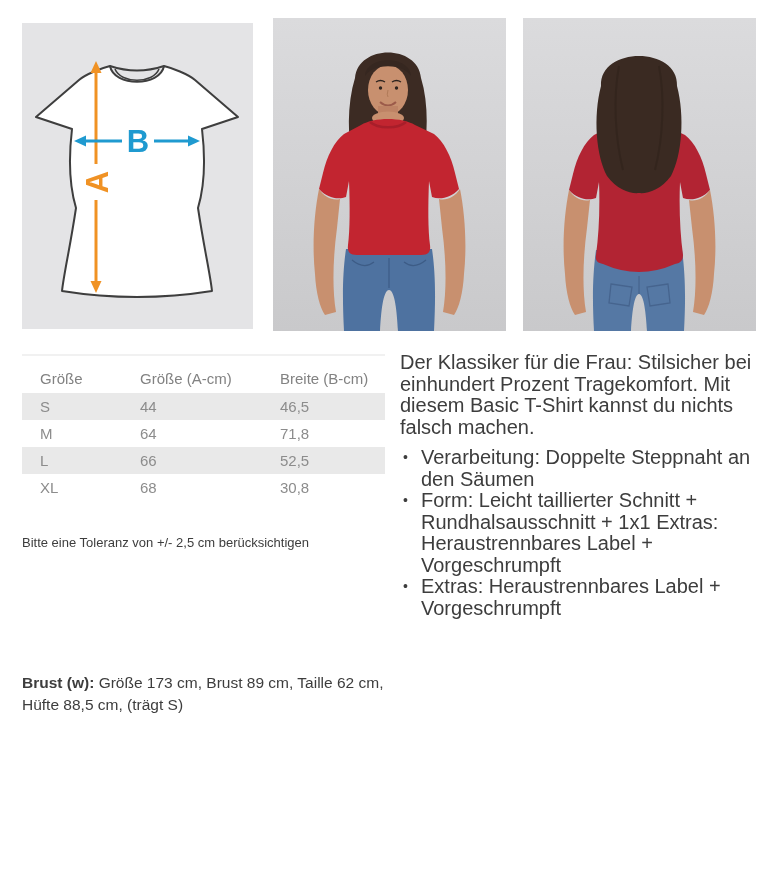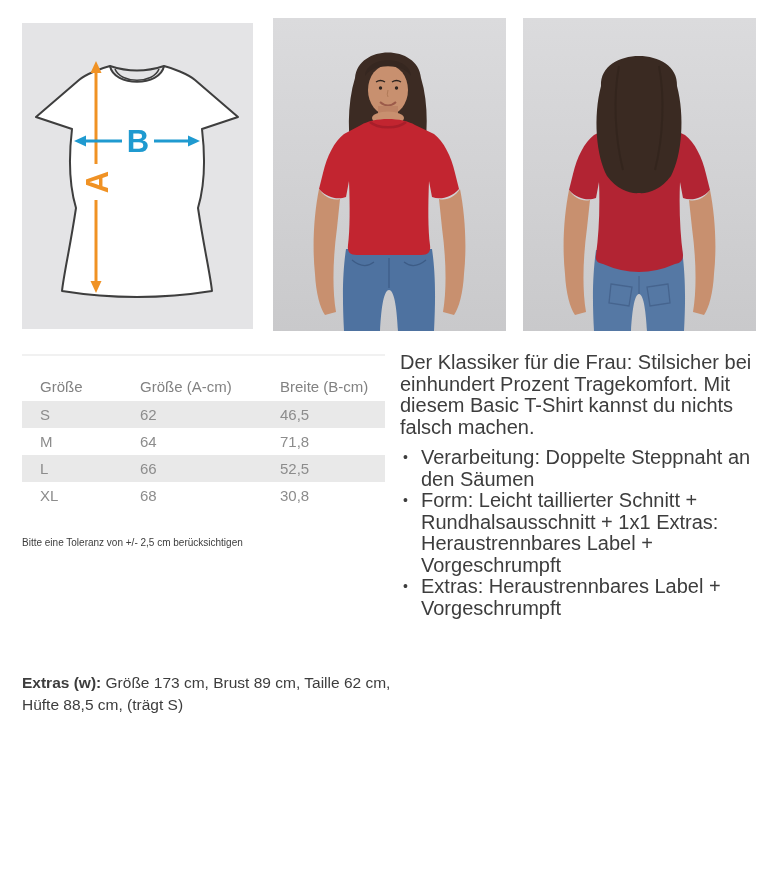--- a/index.html
+++ b/index.html
@@ -14,28 +14,28 @@
   .diagram-box svg,.photo-front svg,.photo-back svg{display:block;width:100%;height:100%;}
   .arrow-label{font-family:"Liberation Sans","DejaVu Sans",sans-serif;font-weight:bold;font-size:31px;}
   
   table.size-table{
     position:absolute;left:22px;top:354px;width:363px;
     border-collapse:collapse;table-layout:fixed;
     font-size:15px;color:#8c8c8c;border-top:2px solid #f1f1f1;
   }
   table.size-table th{
     font-weight:normal;text-align:left;color:#828282;
-    height:29px;line-height:29px;padding:16px 0 0 18px;white-space:nowrap;overflow:hidden;
+    height:29px;line-height:29px;padding:8px 0 0 18px;white-space:nowrap;overflow:hidden;
   }
   table.size-table td{
     height:27px;line-height:27px;padding:0 0 0 18px;white-space:nowrap;overflow:hidden;
   }
   table.size-table tbody tr:nth-child(odd){background:#e9e9e9;}
   
-  .tolerance-note{position:absolute;left:22px;top:532px;width:380px;font-size:10px;line-height:21.5px;}
+  .tolerance-note{position:absolute;left:22px;top:532px;width:380px;font-size:13px;line-height:21.5px;}
   .model-note{position:absolute;left:22px;top:672px;width:378px;font-size:15.5px;line-height:21.5px;}
   .model-note b{font-weight:bold;}
   
   .description{position:absolute;left:400px;top:352px;width:367px;font-size:20px;line-height:21.5px;}
   .description p{margin:0 0 9px 0;}
   .description ul{list-style:none;margin:0;padding:0;}
   .description li{position:relative;padding-left:21px;margin:0;}
   .description li::before{
     content:"\2022";position:absolute;left:3px;top:0;
     font-size:14px;line-height:21.5px;color:#3d3d3d;
@@ -194,21 +194,21 @@
     <thead>
       <tr>
         <th>Größe</th>
         <th>Größe (A-cm)</th>
         <th>Breite (B-cm)</th>
       </tr>
     </thead>
     <tbody>
       <tr>
         <td>S</td>
-        <td>62</td>
+        <td>44</td>
         <td>46,5</td>
       </tr>
       <tr>
         <td>M</td>
         <td>64</td>
         <td>71,8</td>
       </tr>
       <tr>
         <td>L</td>
         <td>66</td>
@@ -218,21 +218,21 @@
         <td>XL</td>
         <td>68</td>
         <td>30,8</td>
       </tr>
     </tbody>
   </table>
 
   <div class="tolerance-note">Bitte eine Toleranz von +/- 2,5 cm berücksichtigen</div>
 
   <div class="model-note">
-    <b>Extras (w):</b><span> Größe 173 cm, Brust 89 cm, Taille 62 cm, Hüfte 88,5 cm, (trägt S)</span>
+    <b>Brust (w):</b><span> Größe 173 cm, Brust 89 cm, Taille 62 cm, Hüfte 88,5 cm, (trägt S)</span>
   </div>
 
   <div class="description">
     <p>Der Klassiker für die Frau: Stilsicher bei einhun­dert Prozent Tragekomfort. Mit diesem Basic T-Shirt kannst du nichts falsch machen.</p>
     <ul>
       <li>Verarbeitung: Doppelte Steppnaht an den Säumen</li>
       <li>Form: Leicht taillierter Schnitt + Rundhalsaus­schnitt + 1x1 Extras: Heraustrennbares Label + Vorgeschrumpft</li>
       <li>Extras: Heraustrennbares Label + Vorge­schrumpft</li>
     </ul>
   </div>

